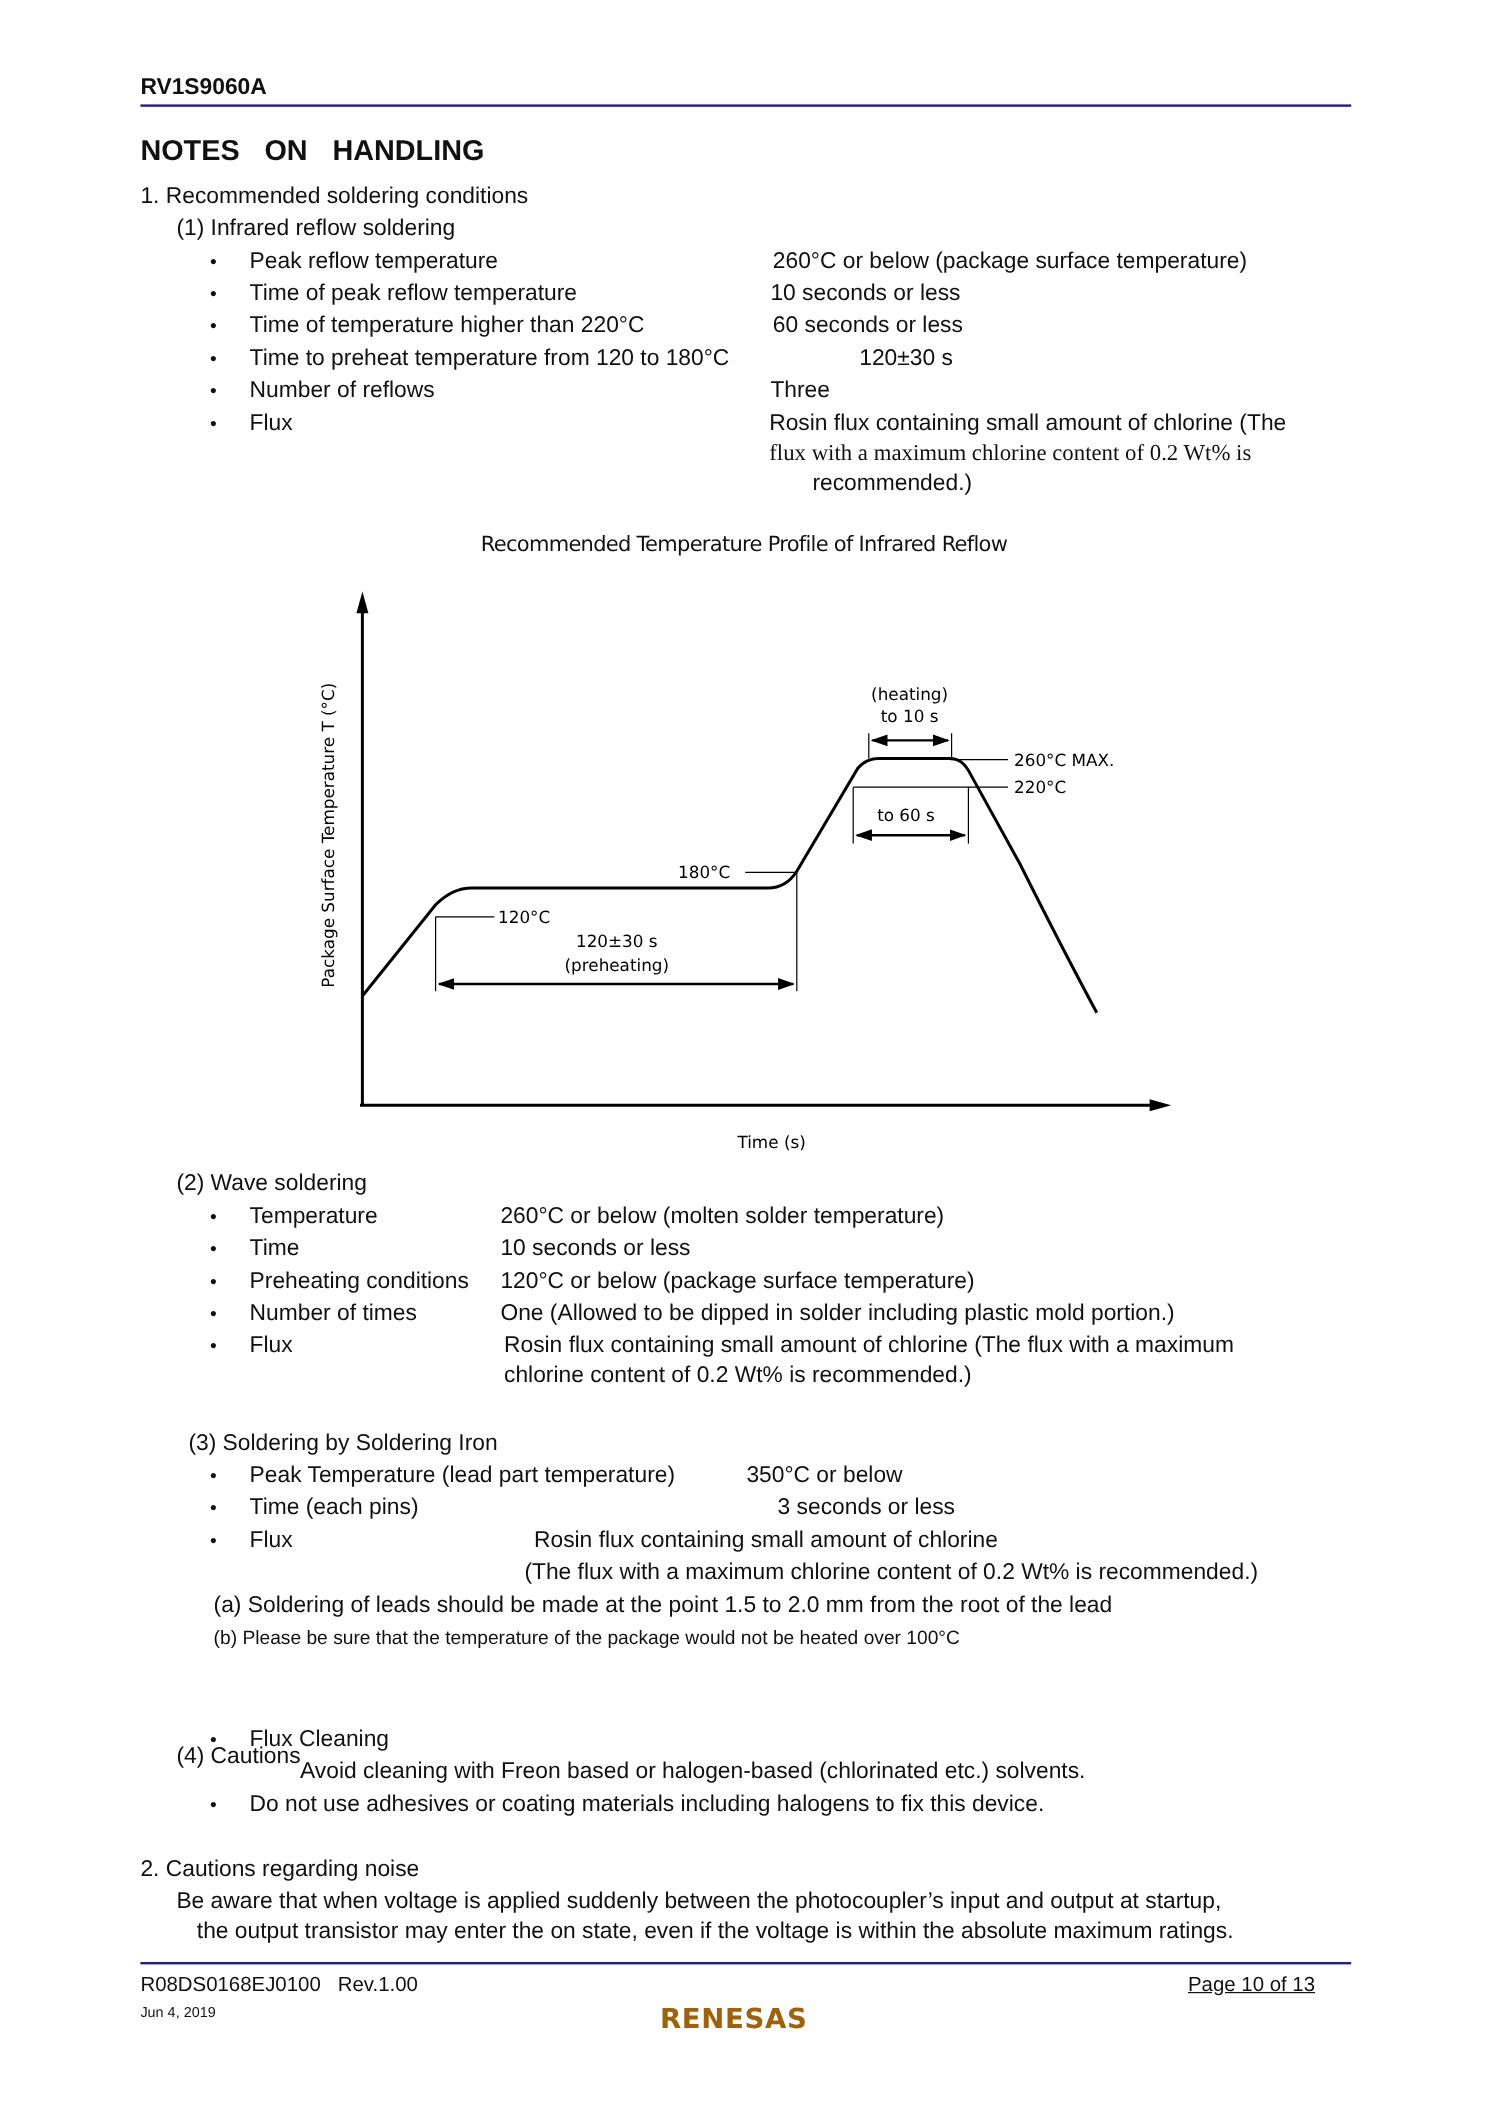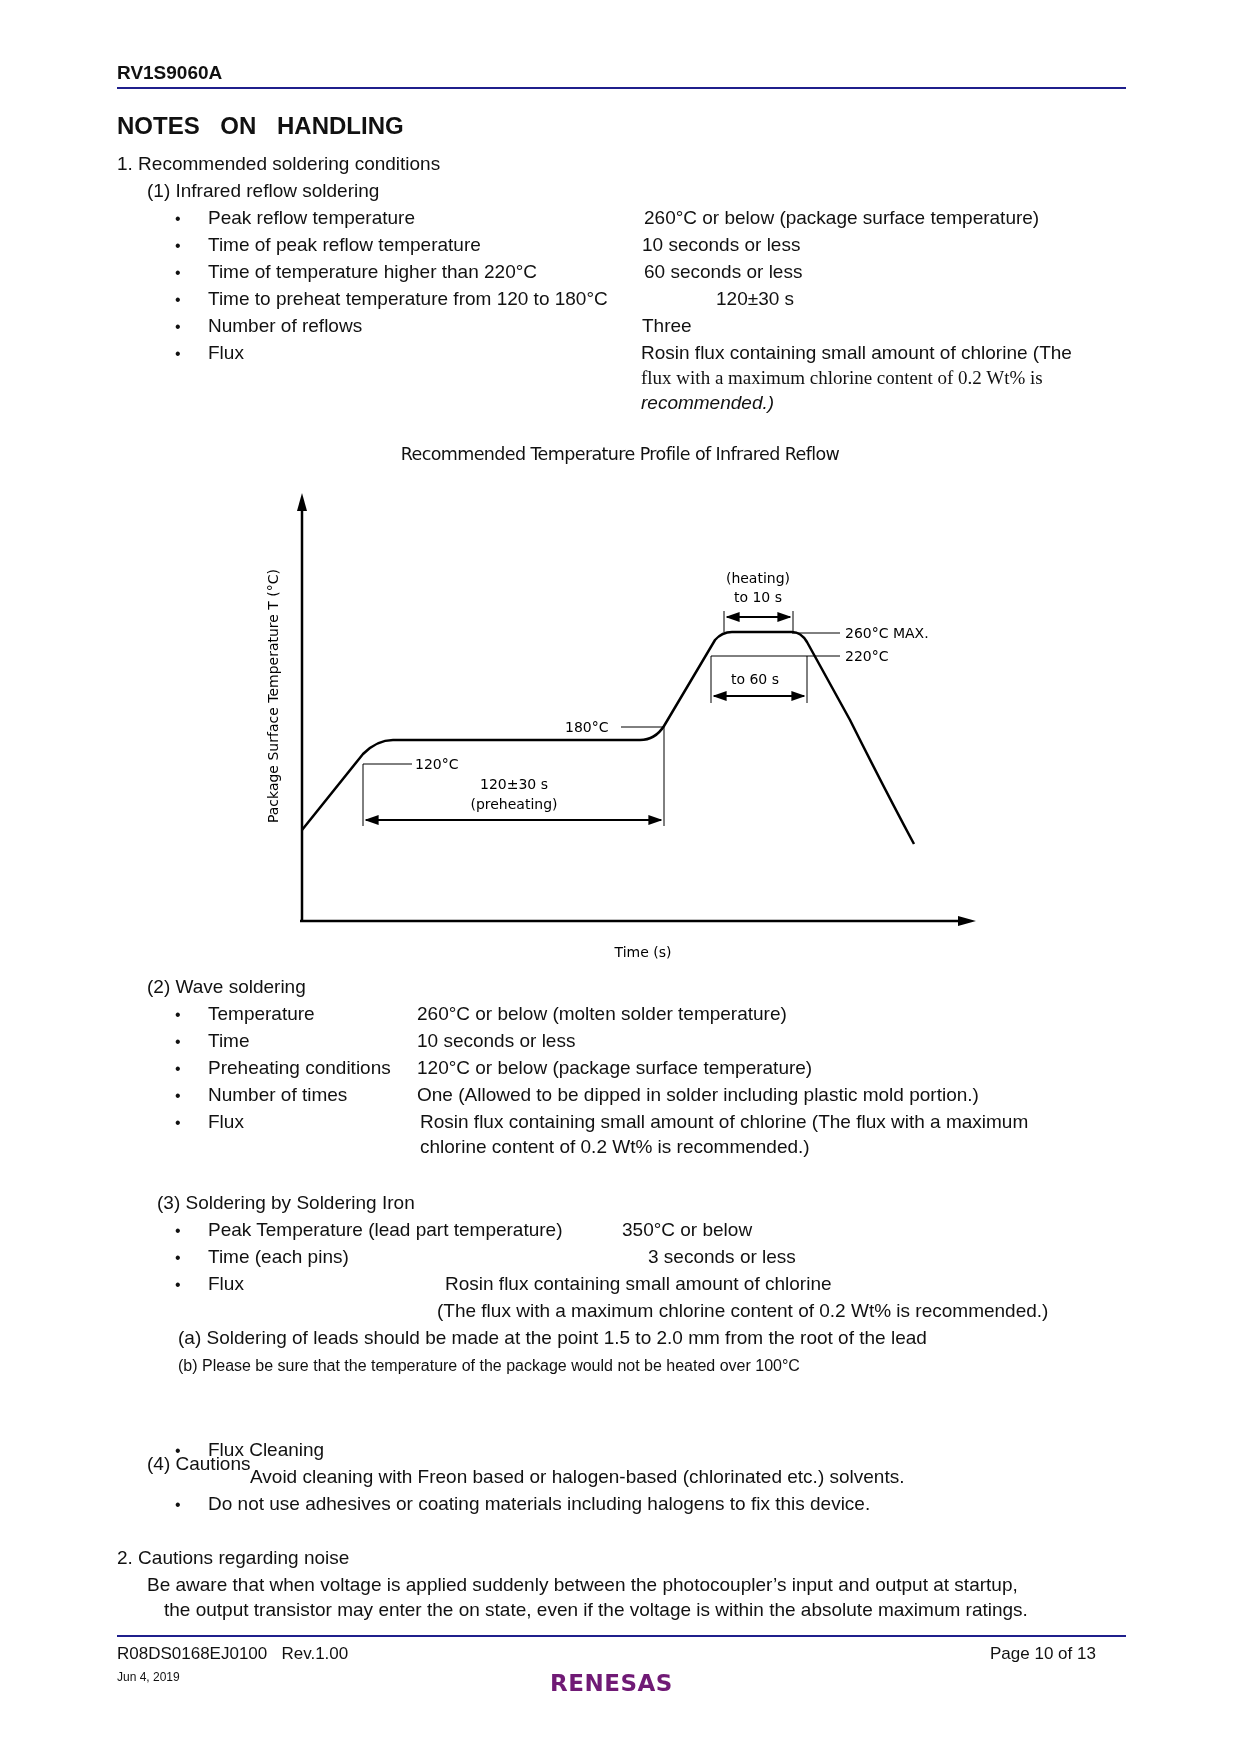--- a/index.html
+++ b/index.html
@@ -6,21 +6,21 @@
   body { width: 1240px; height: 1754px; position: relative; font-family: "Liberation Sans", sans-serif; color: #111; overflow: hidden; }
   .abs { position: absolute; white-space: nowrap; }
   .t { font-size: 19px; line-height: 22px; }
   .small { font-size: 16px; line-height: 20px; }
   .hdr-title { left: 117px; top: 62px; font-size: 19px; font-weight: bold; }
   .hrule { position: absolute; left: 117px; width: 1009px; height: 2px; background: #1f1f8c; }
   .h1 { left: 117px; top: 112px; font-size: 24px; font-weight: bold; word-spacing: 14px; }
   .bullet { font-size: 16px; }
   .chart-title { left: 0; width: 1240px; text-align: center; top: 444px; font-family: "DejaVu Sans", sans-serif; font-size: 17.5px; letter-spacing: -0.6px; }
   svg text { font-family: "DejaVu Sans", sans-serif; }
-  .logo { left: 550px; top: 1670px; font-family: "DejaVu Sans", sans-serif; font-size: 23px; font-weight: bold; color: #701a75; letter-spacing: 0.5px; }
+  .logo { left: 550px; top: 1670px; font-family: "DejaVu Sans", sans-serif; font-size: 23px; font-weight: bold; color: #a16207; letter-spacing: 0.5px; }
 </style>
 </head>
 <body>
 
 <div class="abs hdr-title">RV1S9060A</div>
 <div class="hrule" style="top:87px;"></div>
 
 <div class="abs h1">NOTES ON HANDLING</div>
 
 <div class="abs t" style="left:117px; top:153px;">1.  Recommended soldering conditions</div>
@@ -44,21 +44,21 @@
   <div class="abs t" style="left:716px; top:288px;">120±30 s</div>
 
   <div class="abs t bullet" style="left:175px; top:316px;">•</div>
   <div class="abs t" style="left:208px; top:315px;">Number of reflows</div>
   <div class="abs t" style="left:642px; top:315px;">Three</div>
 
   <div class="abs t bullet" style="left:175px; top:343px;">•</div>
   <div class="abs t" style="left:208px; top:342px;">Flux</div>
   <div class="abs t" style="left:641px; top:342px;">Rosin flux containing small amount of chlorine (The</div>
   <div class="abs t" style="left:641px; top:367px;font-family:Liberation Serif, serif;">flux with a maximum chlorine content of 0.2 Wt% is</div>
-  <div class="abs t" style="left:641px; top:392px;font-style:italic;">recommended.)</div>
+  <div class="abs t" style="left:677px; top:392px;">recommended.)</div>
 </div>
 
 <div class="abs chart-title">Recommended Temperature Profile of Infrared Reflow</div>
 
 <svg style="position:absolute; left:0; top:0;" width="1240" height="1000" viewBox="0 0 1240 1000">
   <defs>
     <marker id="ah" viewBox="0 0 10 10" refX="9" refY="5" markerWidth="7" markerHeight="7" orient="auto-start-reverse">
       <path d="M0,1.5 L10,5 L0,8.5 z" fill="#000"></path>
     </marker>
   </defs>
@@ -154,14 +154,14 @@
 
 <div class="abs t" style="left:117px; top:1547px;">2. Cautions regarding noise</div>
 <div class="abs t" style="left:147px; top:1574px;">Be aware that when voltage is applied suddenly between the photocoupler’s input and output at startup,</div>
 <div class="abs t" style="left:164px; top:1599px;">the output transistor may enter the on state, even if the voltage is within the absolute maximum ratings.</div>
 
 <div class="hrule" style="top:1635px;"></div>
 <div class="abs small" style="left:117px; top:1644px; font-size:17px;">
   <span>R08DS0168EJ0100</span>&nbsp;&nbsp;&nbsp;<span>Rev.1.00</span>
 </div>
 <div class="abs small" style="left:117px; top:1667px; font-size:12px;">Jun 4, 2019</div>
-<div class="abs small" style="left:990px; top:1644px; font-size:17px;">Page  10  of 13</div>
+<div class="abs small" style="left:990px; top:1644px; font-size:17px;text-decoration:underline;">Page  10  of 13</div>
 <div class="abs logo">RENESAS</div>
 
 </body></html>

